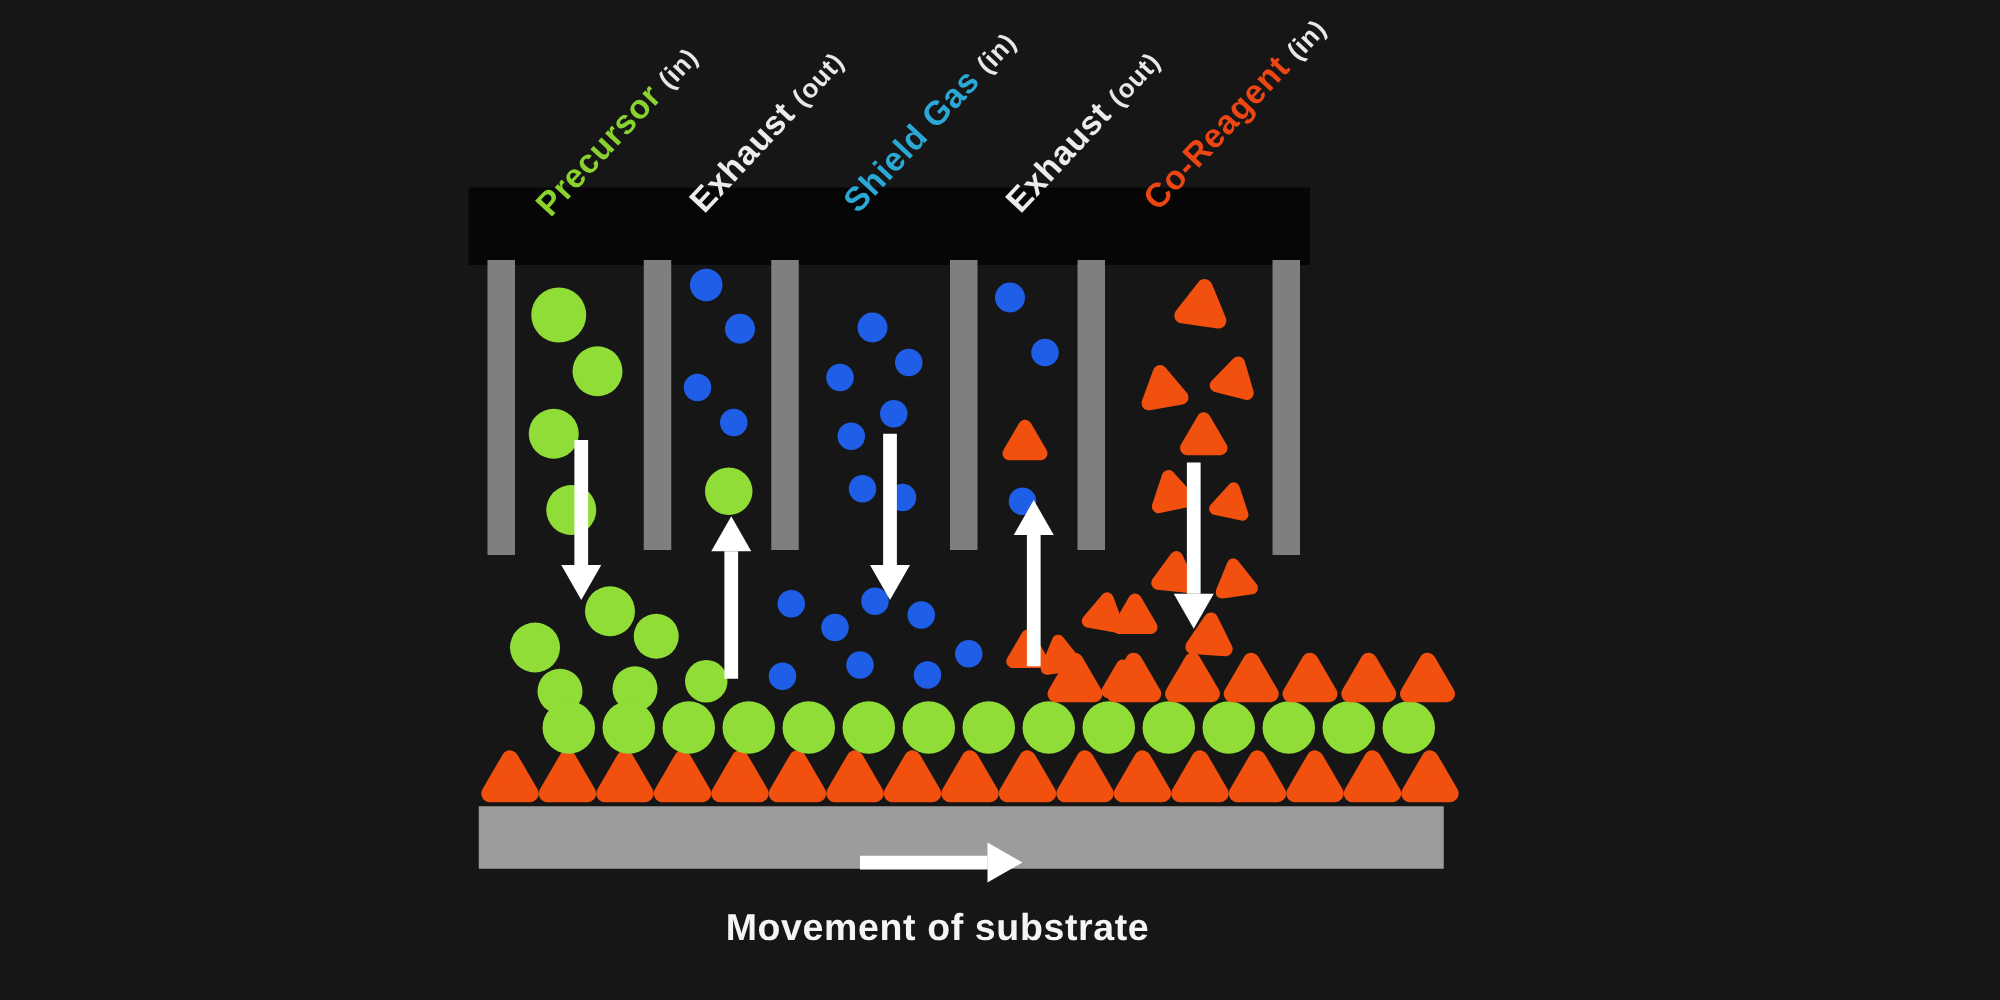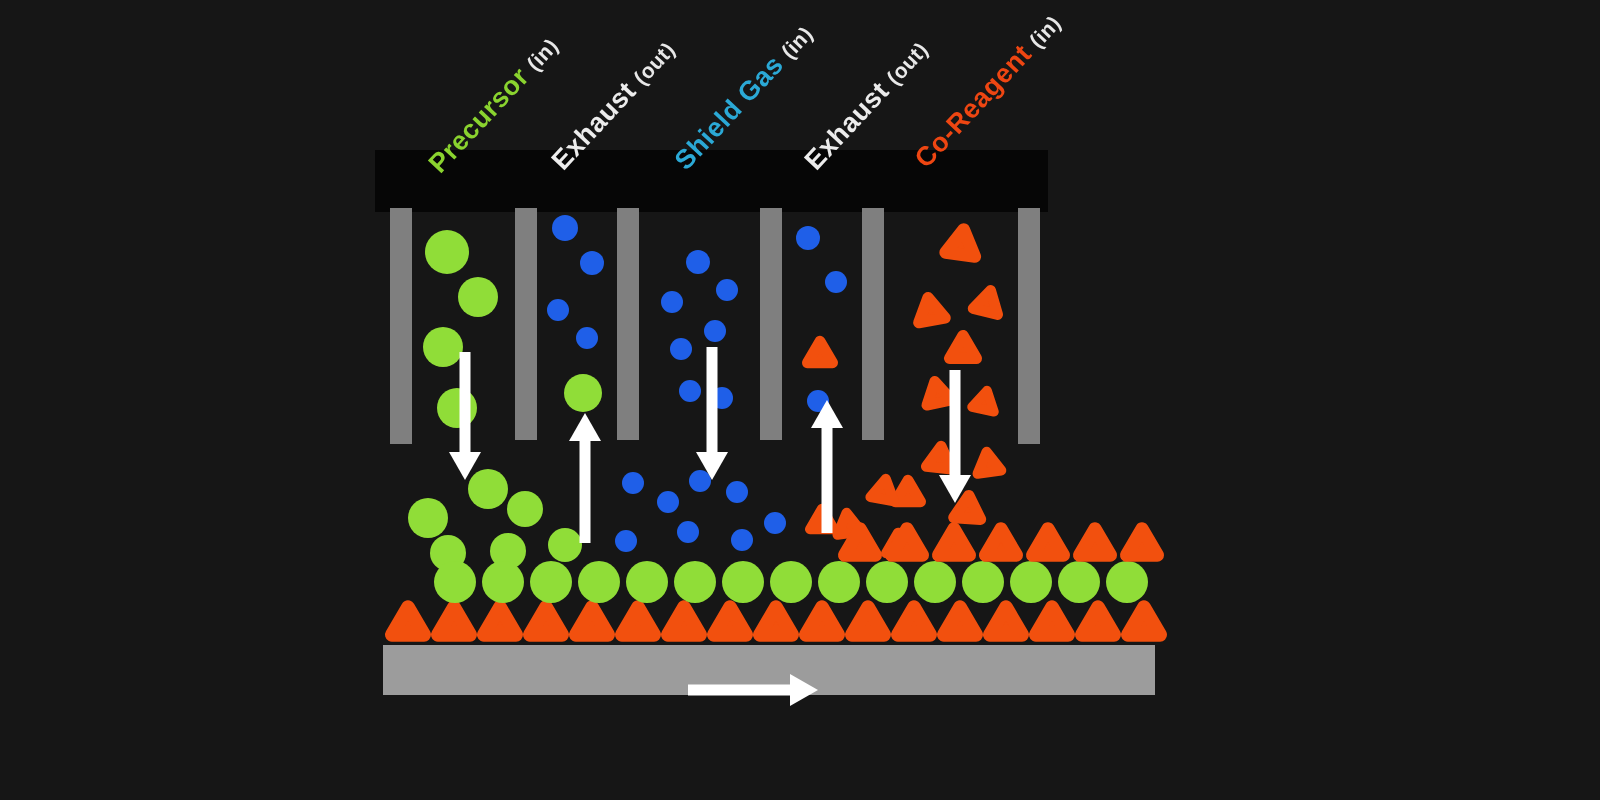--- a/index.html
+++ b/index.html
@@ -183,14 +183,15 @@
   </div>
 
   <div class="ch-label" style="left:820px;bottom:625px">
     <span class="ch-name" style="color: rgb(236, 236, 236);">Exhaust</span><span class="ch-suffix">(out)</span>
   </div>
 
   <div class="ch-label" style="left:930px;bottom:627px">
     <span class="ch-name" style="color: rgb(238, 70, 18);">Co-Reagent</span><span class="ch-suffix">(in)</span>
   </div>
 
+  <div class="caption">Movement of substrate</div>
 
 </div>
 
 </body></html>

